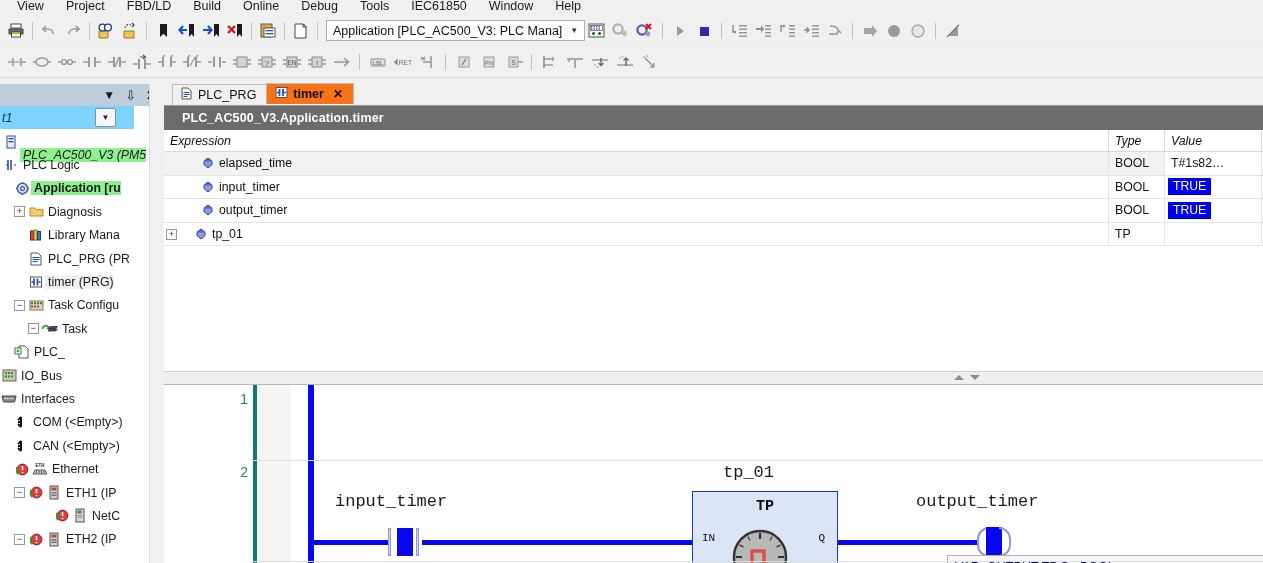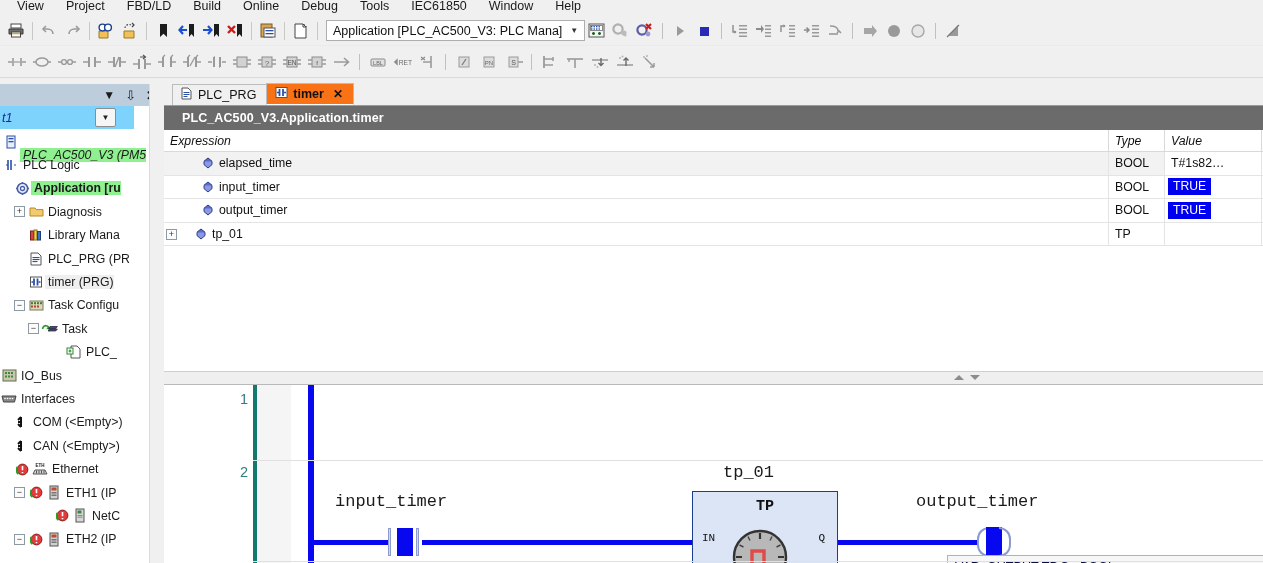--- a/index.html
+++ b/index.html
@@ -872,21 +872,21 @@
               <path d="M8 4.5l1.5 2.5-3 .4z" fill="#2aa02a"></path>
             <g fill="#4a4a6a" stroke="#2a2a4a">
                 <path d="M11 4h9l-2 2.4h-9z"></path>
                 <path d="M11 7h9l-2 2.4h-9z"></path>
               </g>
           </svg>
         </span>
         <span class="lbl">Task</span>
       </div>
 
-      <div class="trow" style="padding-left:52px">
+      <div class="trow" style="">
         <span class="espace"></span>
         <span class="ticon">
           <svg width="16" height="14" viewBox="0 0 16 14">
               <path d="M5 1h6l3 3v9H5z" fill="#fff" stroke="#555"></path>
               <rect x="1" y="3" width="6" height="6" fill="#fff" stroke="#2a8a2a"></rect>
               <path d="M2.5 6h3M4 4.5v3" stroke="#2a8a2a" stroke-width="1.2"></path>
             </svg>
         </span>
         <span class="lbl">PLC_</span>
       </div>

